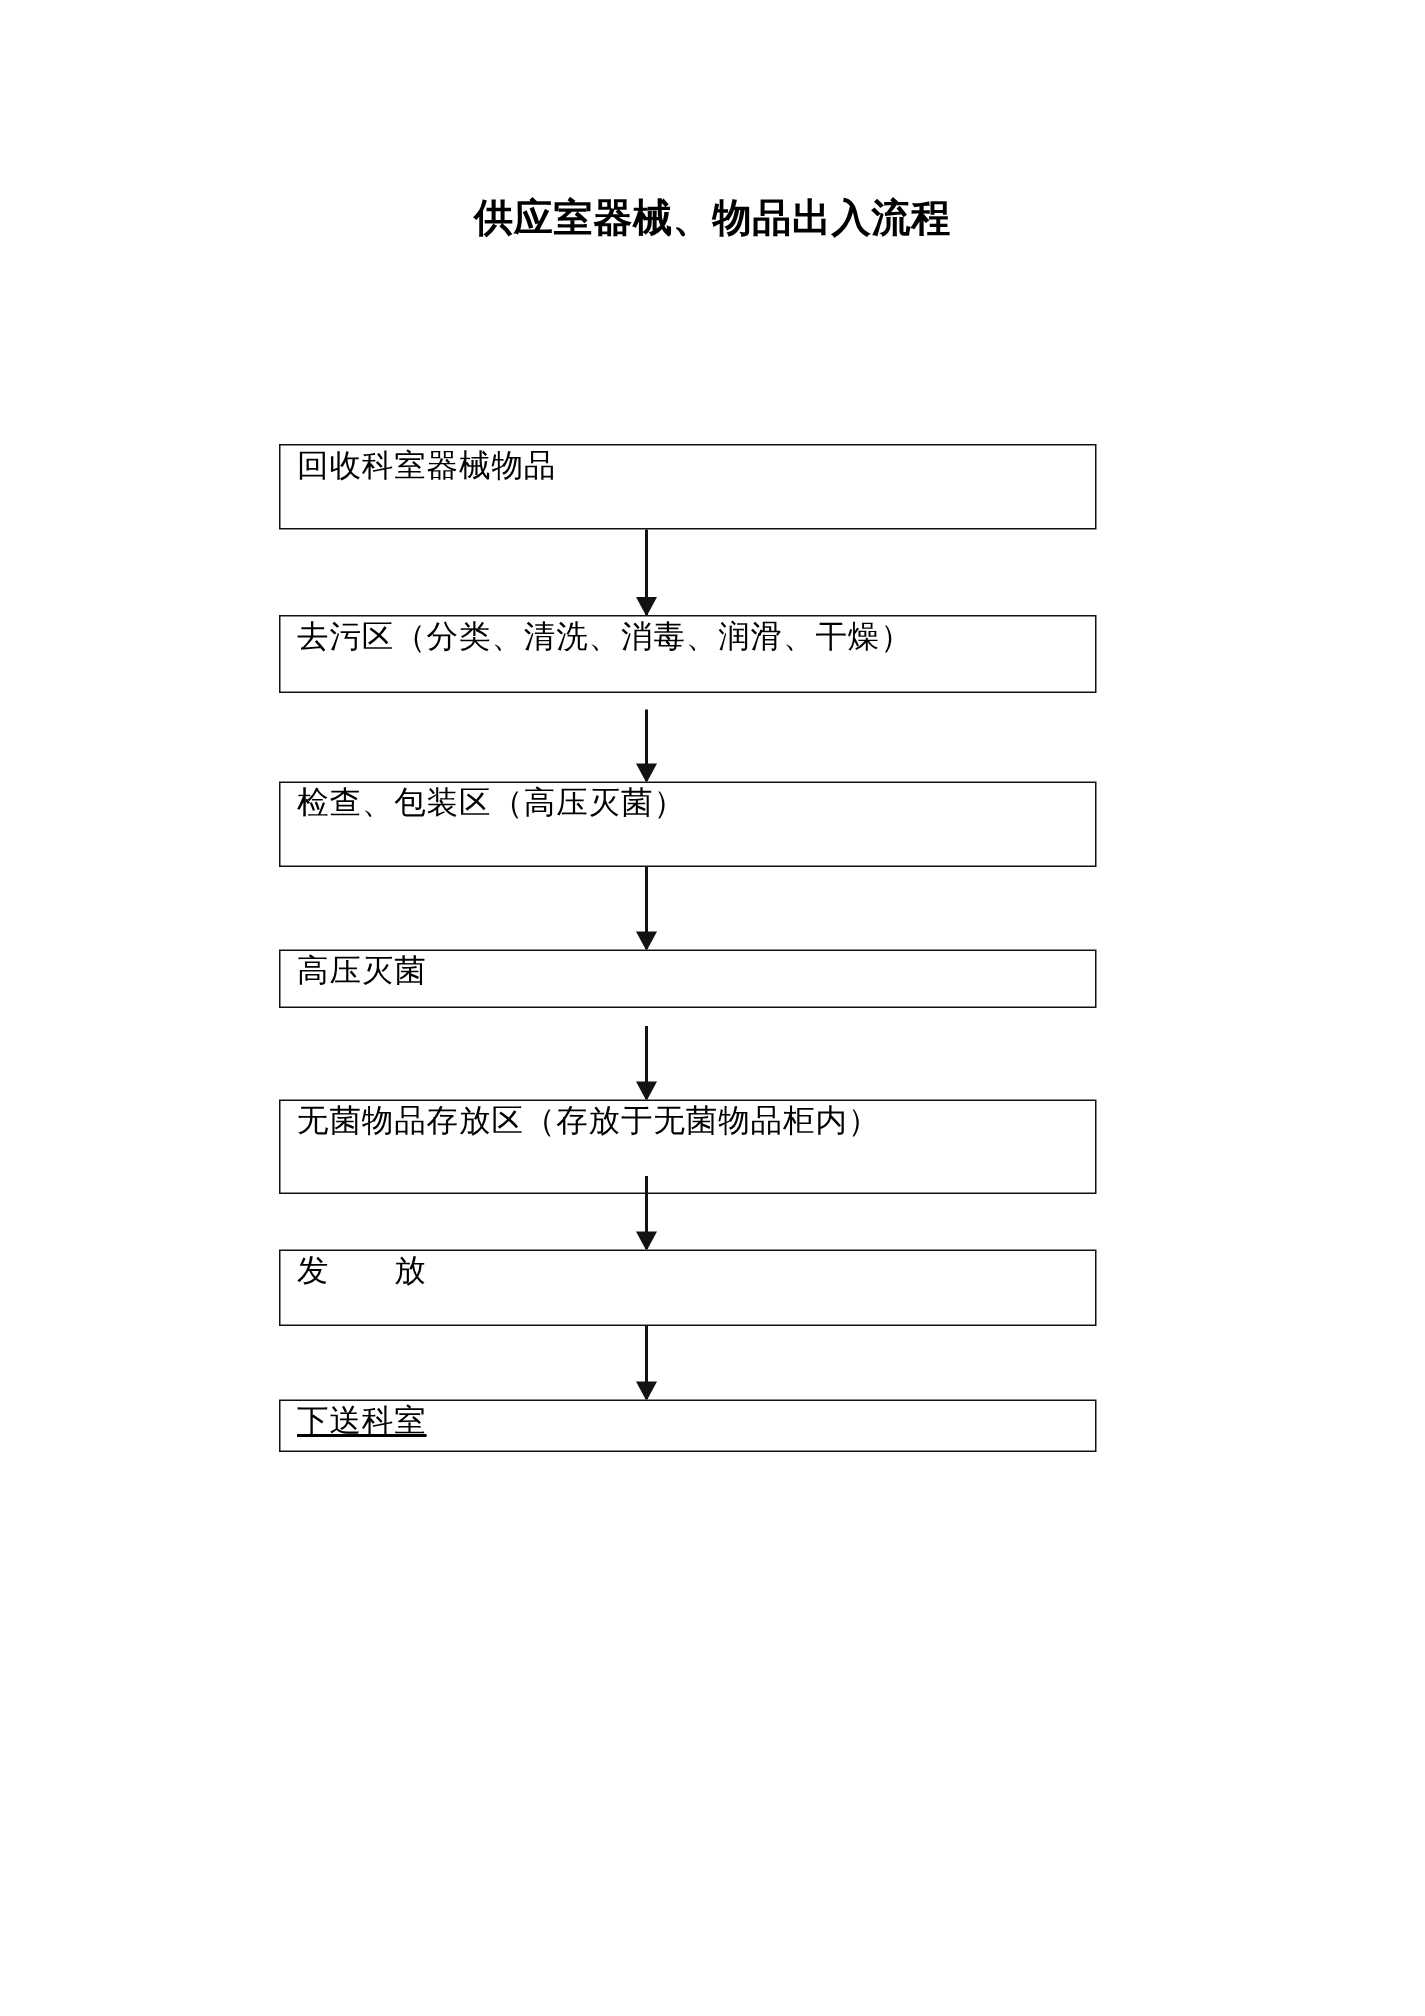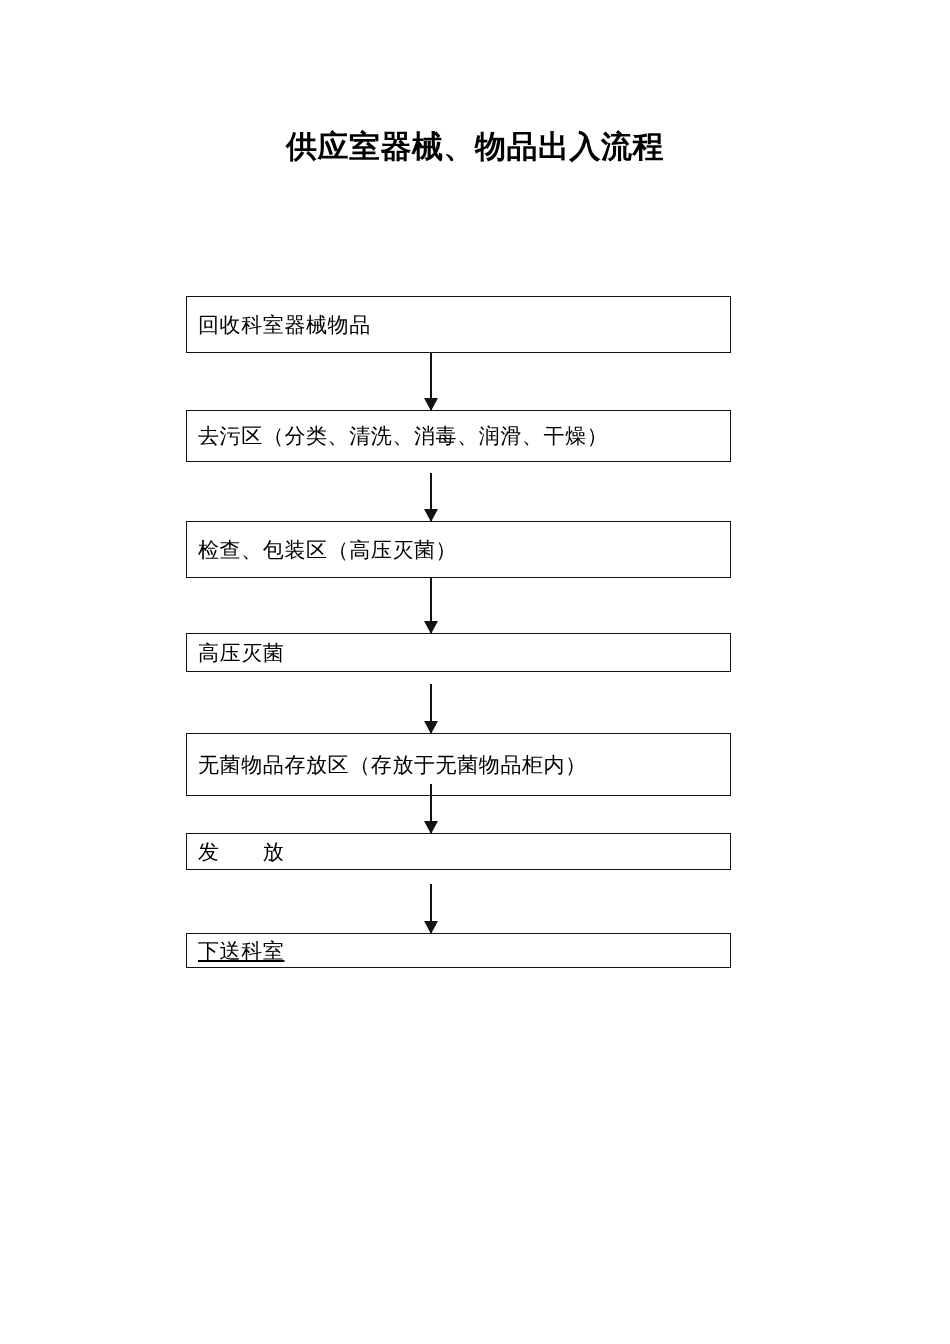--- a/index.html
+++ b/index.html
@@ -24,21 +24,21 @@
 
   
   .doc-title {
     position: absolute;
     top: 126px;
     left: 0;
     width: 950px;
     text-align: center;
     font-family: "DejaVu Sans", "Liberation Sans", sans-serif;
     font-weight: bold;
-    font-size: 31px;
+    font-size: 26px;
     line-height: 40px;
     letter-spacing: 0.5px;
     color: #000000;
     white-space: pre;
   }
 
   
   .flow {
     position: absolute;
     left: 186px;
@@ -47,42 +47,42 @@
   }
 
   .flow-node {
     position: absolute;
     left: 0;
     width: 545px;
     box-sizing: border-box;
     border: 1.6px solid #121212;
     background: #ffffff;
     display: flex;
-    align-items: center;
+    align-items: flex-start;
   }
 
   .flow-node .node-label {
     display: block;
     padding-left: 11px;
     padding-right: 8px;
     font-family: "DejaVu Serif", "Liberation Serif", serif;
     font-size: 21px;
     line-height: 26px;
     letter-spacing: 0.6px;
     color: #000000;
     white-space: pre;
   }
 
   
   .node-1 { top: 0px;   height: 57px; }
   .node-2 { top: 114px; height: 52px; }
   .node-3 { top: 225px; height: 57px; }
   .node-4 { top: 337px; height: 39px; }
   .node-5 { top: 437px; height: 63px; }
-  .node-6 { top: 537px; height: 37px; }
+  .node-6 { top: 537px; height: 51px; }
   .node-7 { top: 637px; height: 35px; text-decoration: underline; }
 
   
   .connector {
     position: absolute;
     left: 244px; 
     width: 2px;
   }
   .connector .conn-line {
     position: absolute;

